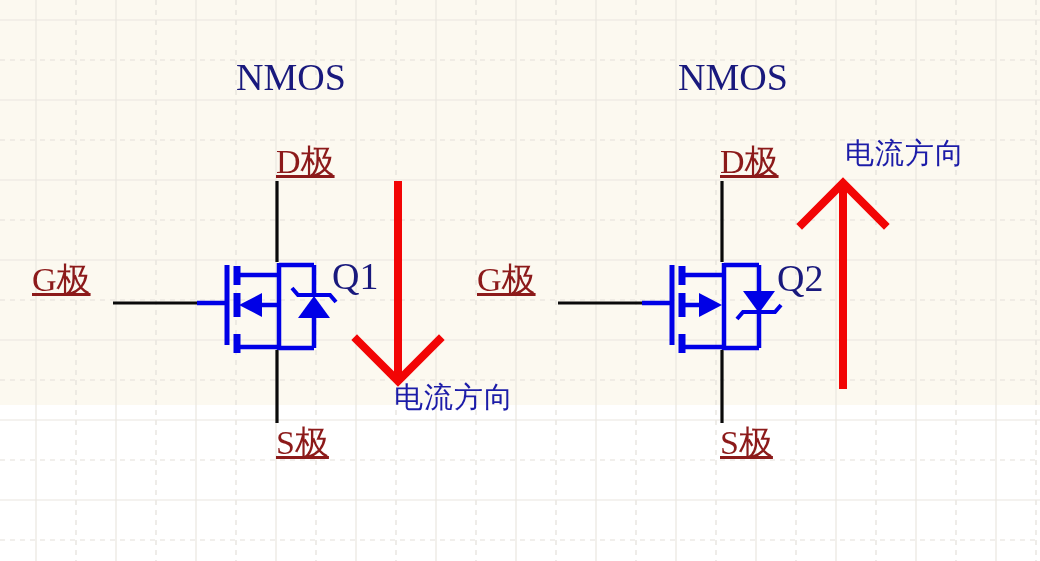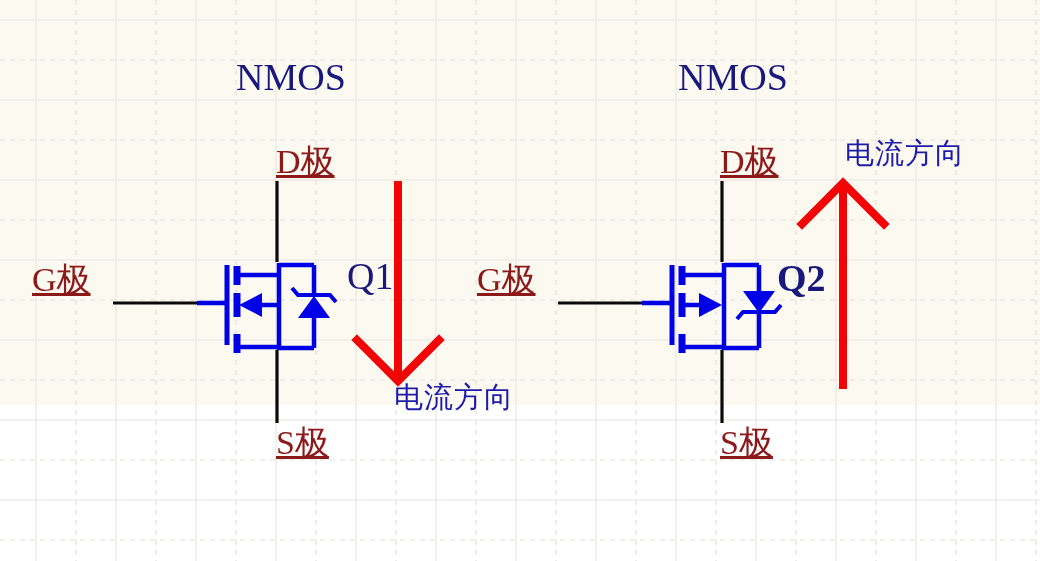--- a/index.html
+++ b/index.html
@@ -136,19 +136,19 @@
 
   <div class="lbl pole" style="left:276px;top:145px;">D极</div>
   <div class="lbl pole" style="left:720px;top:145px;">D极</div>
 
   <div class="lbl pole" style="left:32px;top:263px;">G极</div>
   <div class="lbl pole" style="left:477px;top:263px;">G极</div>
 
   <div class="lbl pole" style="left:276px;top:426px;">S极</div>
   <div class="lbl pole" style="left:720px;top:426px;">S极</div>
 
-  <div class="lbl desig" style="left:347px;top:257px;">Q1</div>
-  <div class="lbl desig" style="left:777px;top:259px;font-weight:bold;">Q2</div>
+  <div class="lbl desig" style="left:332px;top:257px;">Q1</div>
+  <div class="lbl desig" style="left:777px;top:259px;">Q2</div>
 
   <div class="lbl current" style="left:394px;top:383px;">电流方向</div>
   <div class="lbl current" style="left:845px;top:139px;">电流方向</div>
 
 </div>
 
 </body></html>

